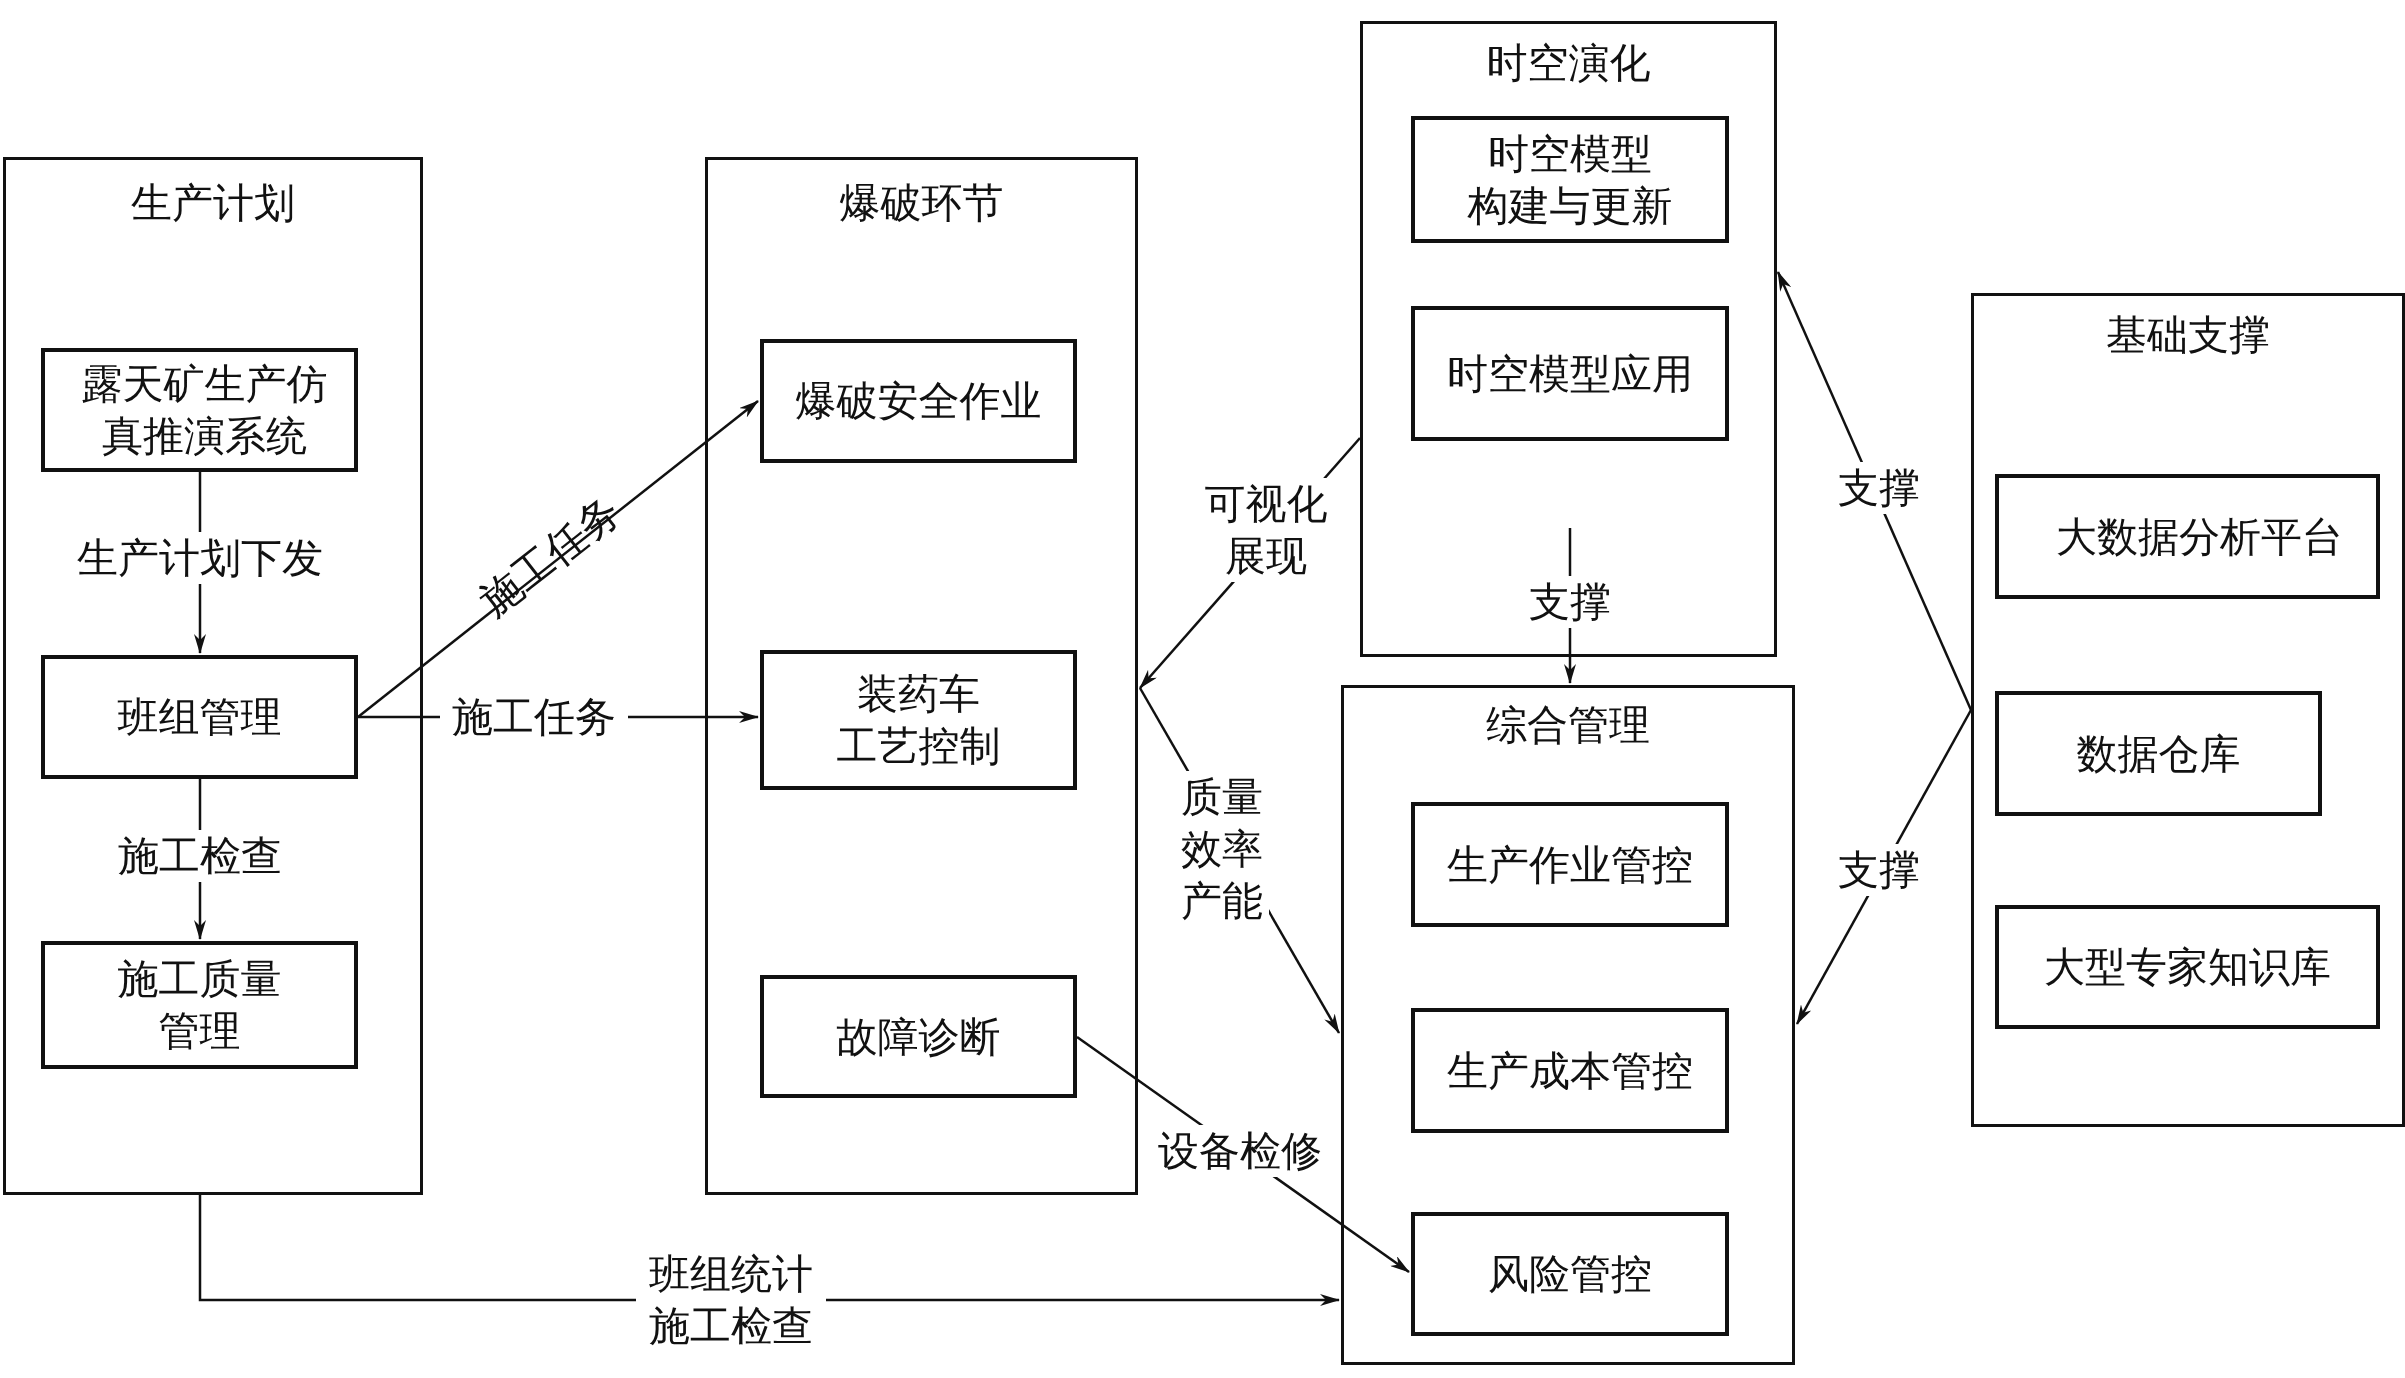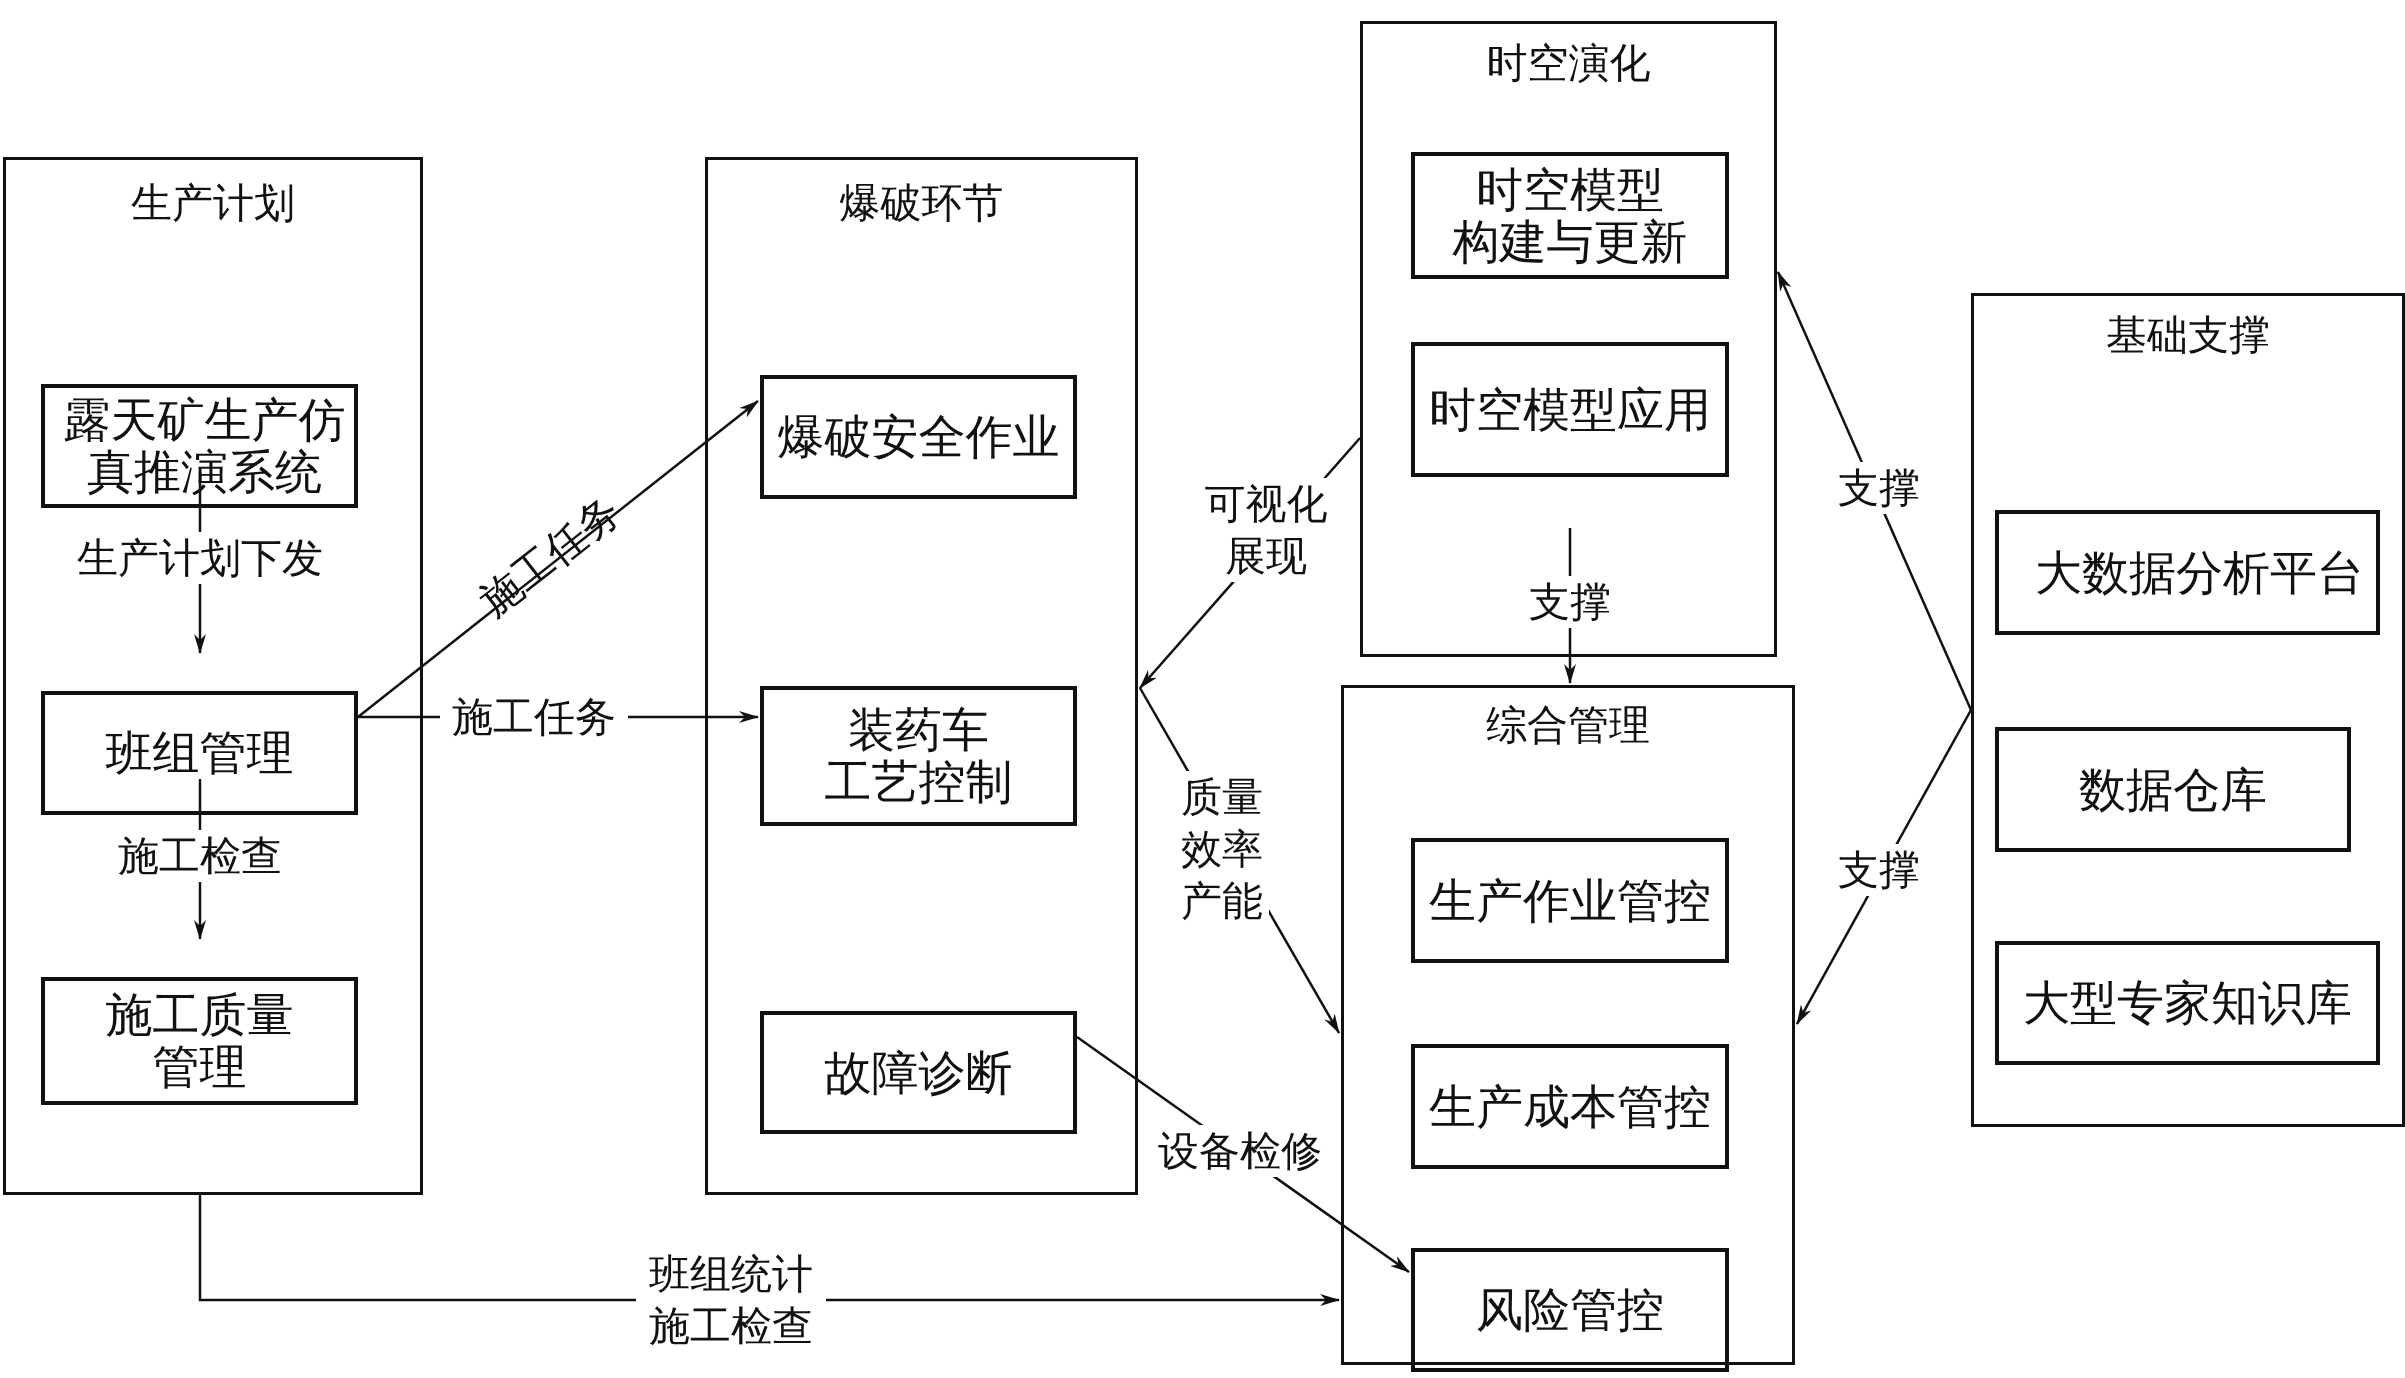--- a/index.html
+++ b/index.html
@@ -2,21 +2,21 @@
 <html><head>
 <meta charset="utf-8">
 <style>
   html, body { margin:0; padding:0; background:#ffffff; }
   body { width:2405px; height:1378px; position:relative; overflow:hidden;
          font-family:"DejaVu Serif","Liberation Serif",serif; color:#111; }
   .box { position:absolute; border:4px solid #111; box-sizing:border-box; background:transparent; }
   .outer { border-width:3px; }
   .title { position:absolute; left:0; right:0; text-align:center; font-size:41px; line-height:50px; }
   .inner { display:flex; align-items:center; justify-content:center; text-align:center;
-           font-size:47px; line-height:52px; white-space:pre-line;margin-top:36px; }
+           font-size:41px; line-height:52px; white-space:pre-line; }
   .label { position:absolute; font-size:41px; line-height:52px; text-align:center;
            white-space:pre-line; background:#fff; }
   svg#wires { position:absolute; left:0; top:0; }
 </style>
 </head>
 <body>
 
 <svg id="wires" width="2405" height="1378">
   <defs>
     <marker id="arr" viewBox="0 0 20 12" refX="19" refY="6" markerWidth="20" markerHeight="12" markerUnits="userSpaceOnUse" orient="auto">
@@ -77,21 +77,21 @@
   <div class="title" style="top:12px;">综合管理</div>
 </div>
 <div class="box inner" style="left:1411px;top:802px;width:318px;height:125px;">生产作业管控</div>
 <div class="box inner" style="left:1411px;top:1008px;width:318px;height:125px;">生产成本管控</div>
 <div class="box inner" style="left:1411px;top:1212px;width:318px;height:124px;">风险管控</div>
 
 <div class="box outer" style="left:1971px;top:293px;width:434px;height:834px;">
   <div class="title" style="top:14px;">基础支撑</div>
 </div>
 <div class="box inner" style="left:1995px;top:474px;width:385px;height:125px;padding-left:24px;">大数据分析平台</div>
-<div class="box inner" style="left:1995px;top:691px;width:356px;height:125px;">数据仓库</div>
+<div class="box inner" style="left:1995px;top:691px;width:327px;height:125px;">数据仓库</div>
 <div class="box inner" style="left:1995px;top:905px;width:385px;height:124px;">大型专家知识库</div>
 
 <div class="label" style="left:62px;top:532px;width:276px;">生产计划下发</div>
 <div class="label" style="left:105px;top:830px;width:190px;">施工检查</div>
 <div class="label" style="left:460px;top:530px;width:180px;transform:rotate(-38deg);background:transparent;">施工任务</div>
 <div class="label" style="left:440px;top:691px;width:188px;">施工任务</div>
 <div class="label" style="left:1178px;top:478px;width:176px;">可视化
 展现</div>
 <div class="label" style="left:1175px;top:771px;width:94px;">质量
 效率

